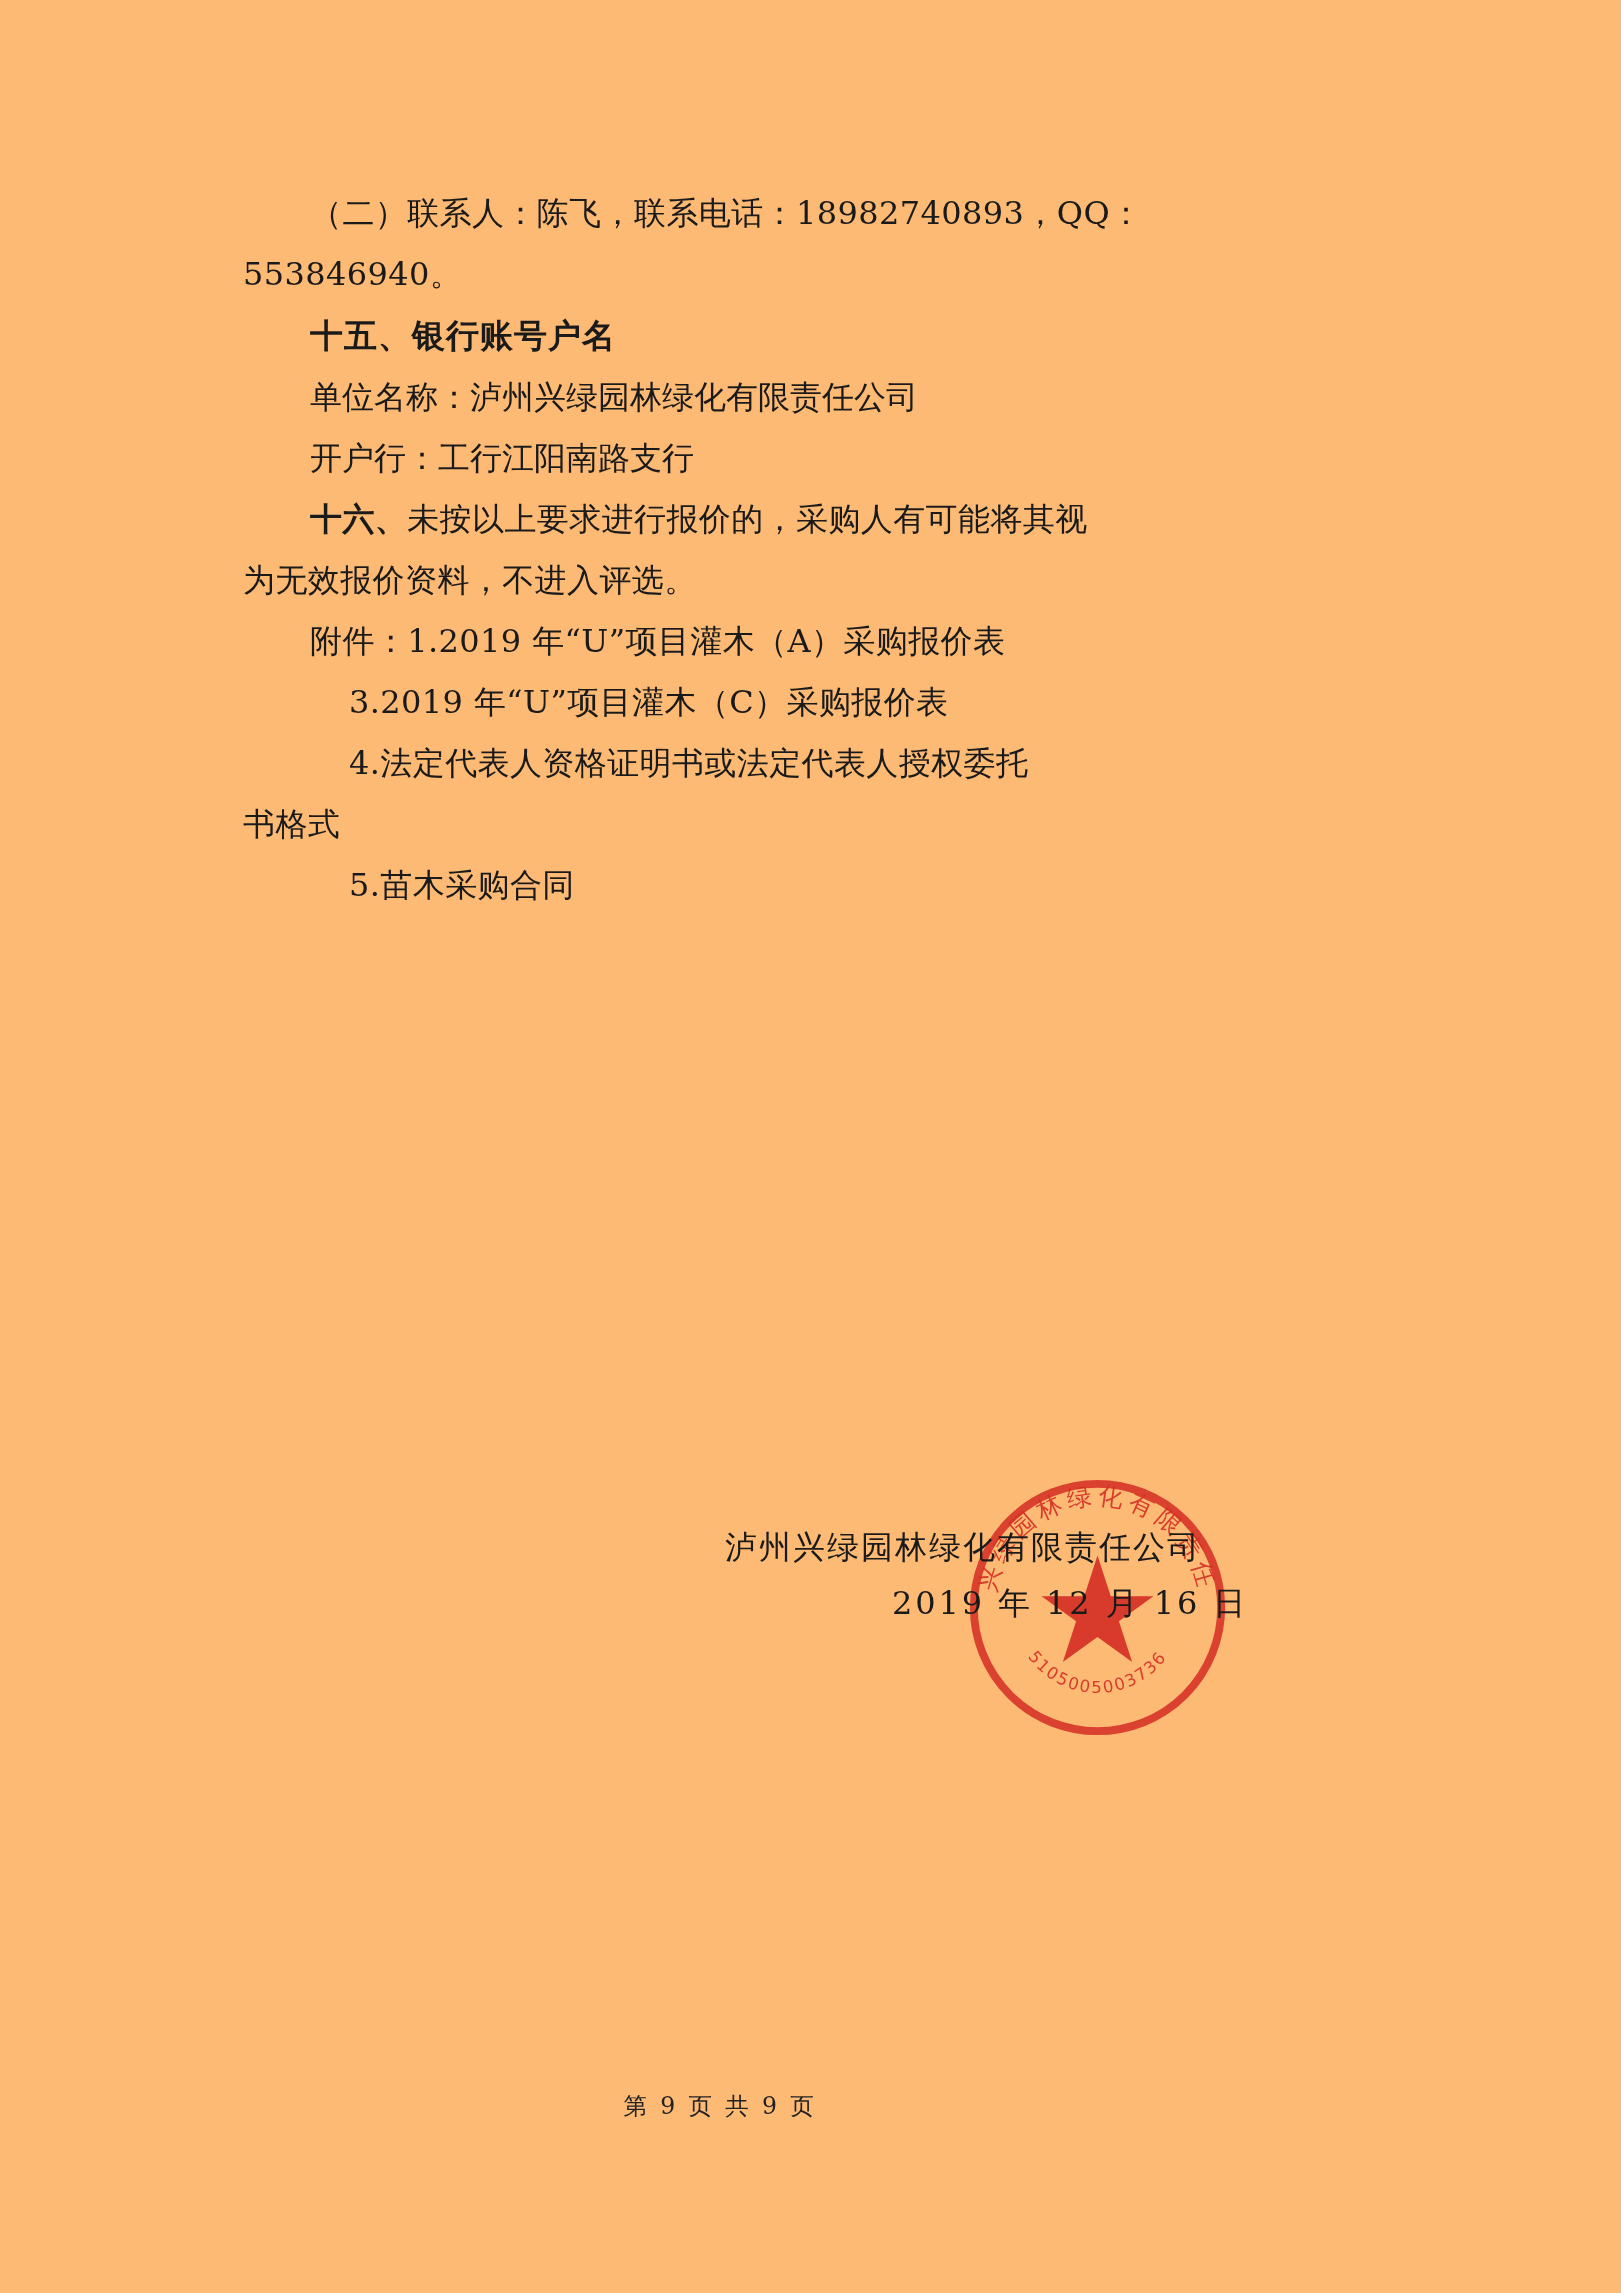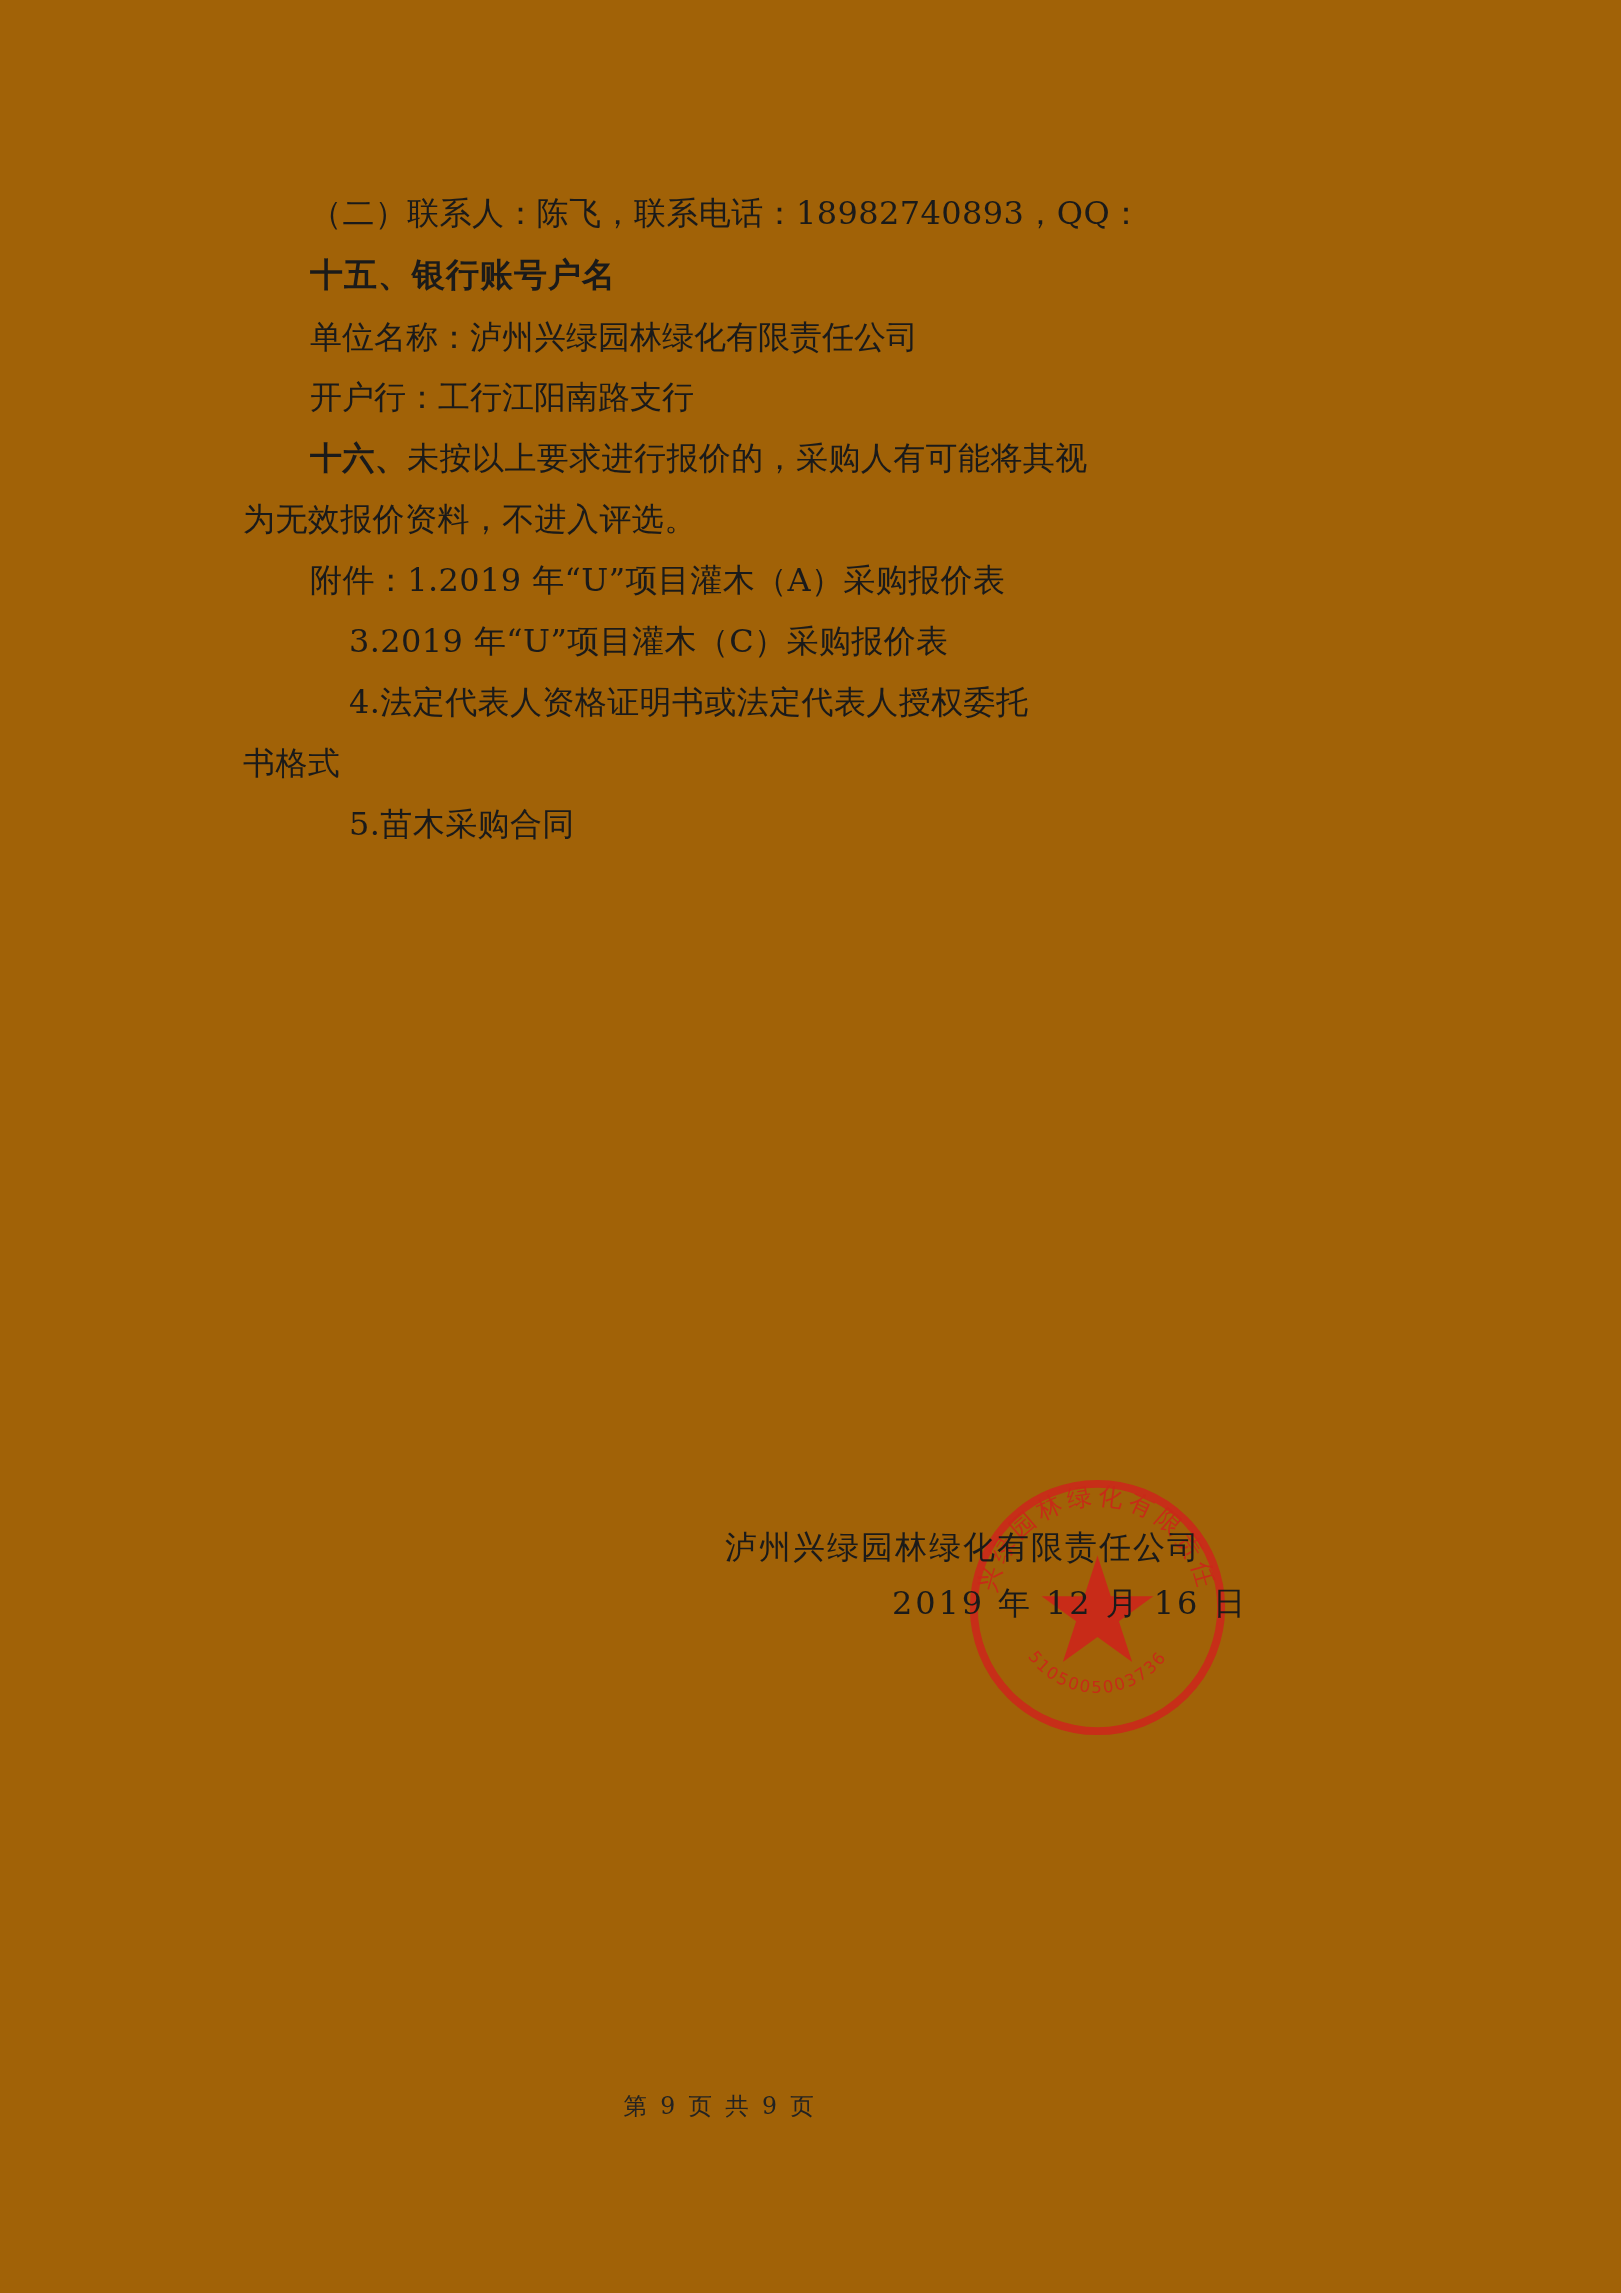--- a/index.html
+++ b/index.html
@@ -14,21 +14,21 @@
     position: relative;
     font-family: "DejaVu Serif", "Liberation Serif", serif;
     color: #1a1a1a;
     overflow: hidden;
   }
   .page {
     position: absolute;
     left: 0; top: 0;
     width: 1621px;
     height: 2294px;
-    background: #a16207;
+    background: #fdba74;
   }
   .content {
     position: absolute;
     left: 243px;
     top: 186px;
     width: 1137px;
   }
   .para {
     font-size: 32px;
     line-height: 1.72;
@@ -99,20 +99,21 @@
   }
 </style>
 </head>
 <body>
 
 <div class="page">
 
   <div class="content">
 
     <p class="para indent">（二）联系人：陈飞，联系电话：18982740893，QQ：</p>
+    <p class="para">553846940。</p>
 
     <p class="heading">十五、银行账号户名</p>
 
     <p class="block-line">单位名称：泸州兴绿园林绿化有限责任公司</p>
     <p class="block-line">开户行：工行江阳南路支行</p>
 
     <p class="para indent">
       <span class="bold">十六、</span><span>未按以上要求进行报价的，采购人有可能将其视</span>
     </p>
     <p class="para">为无效报价资料，不进入评选。</p>

